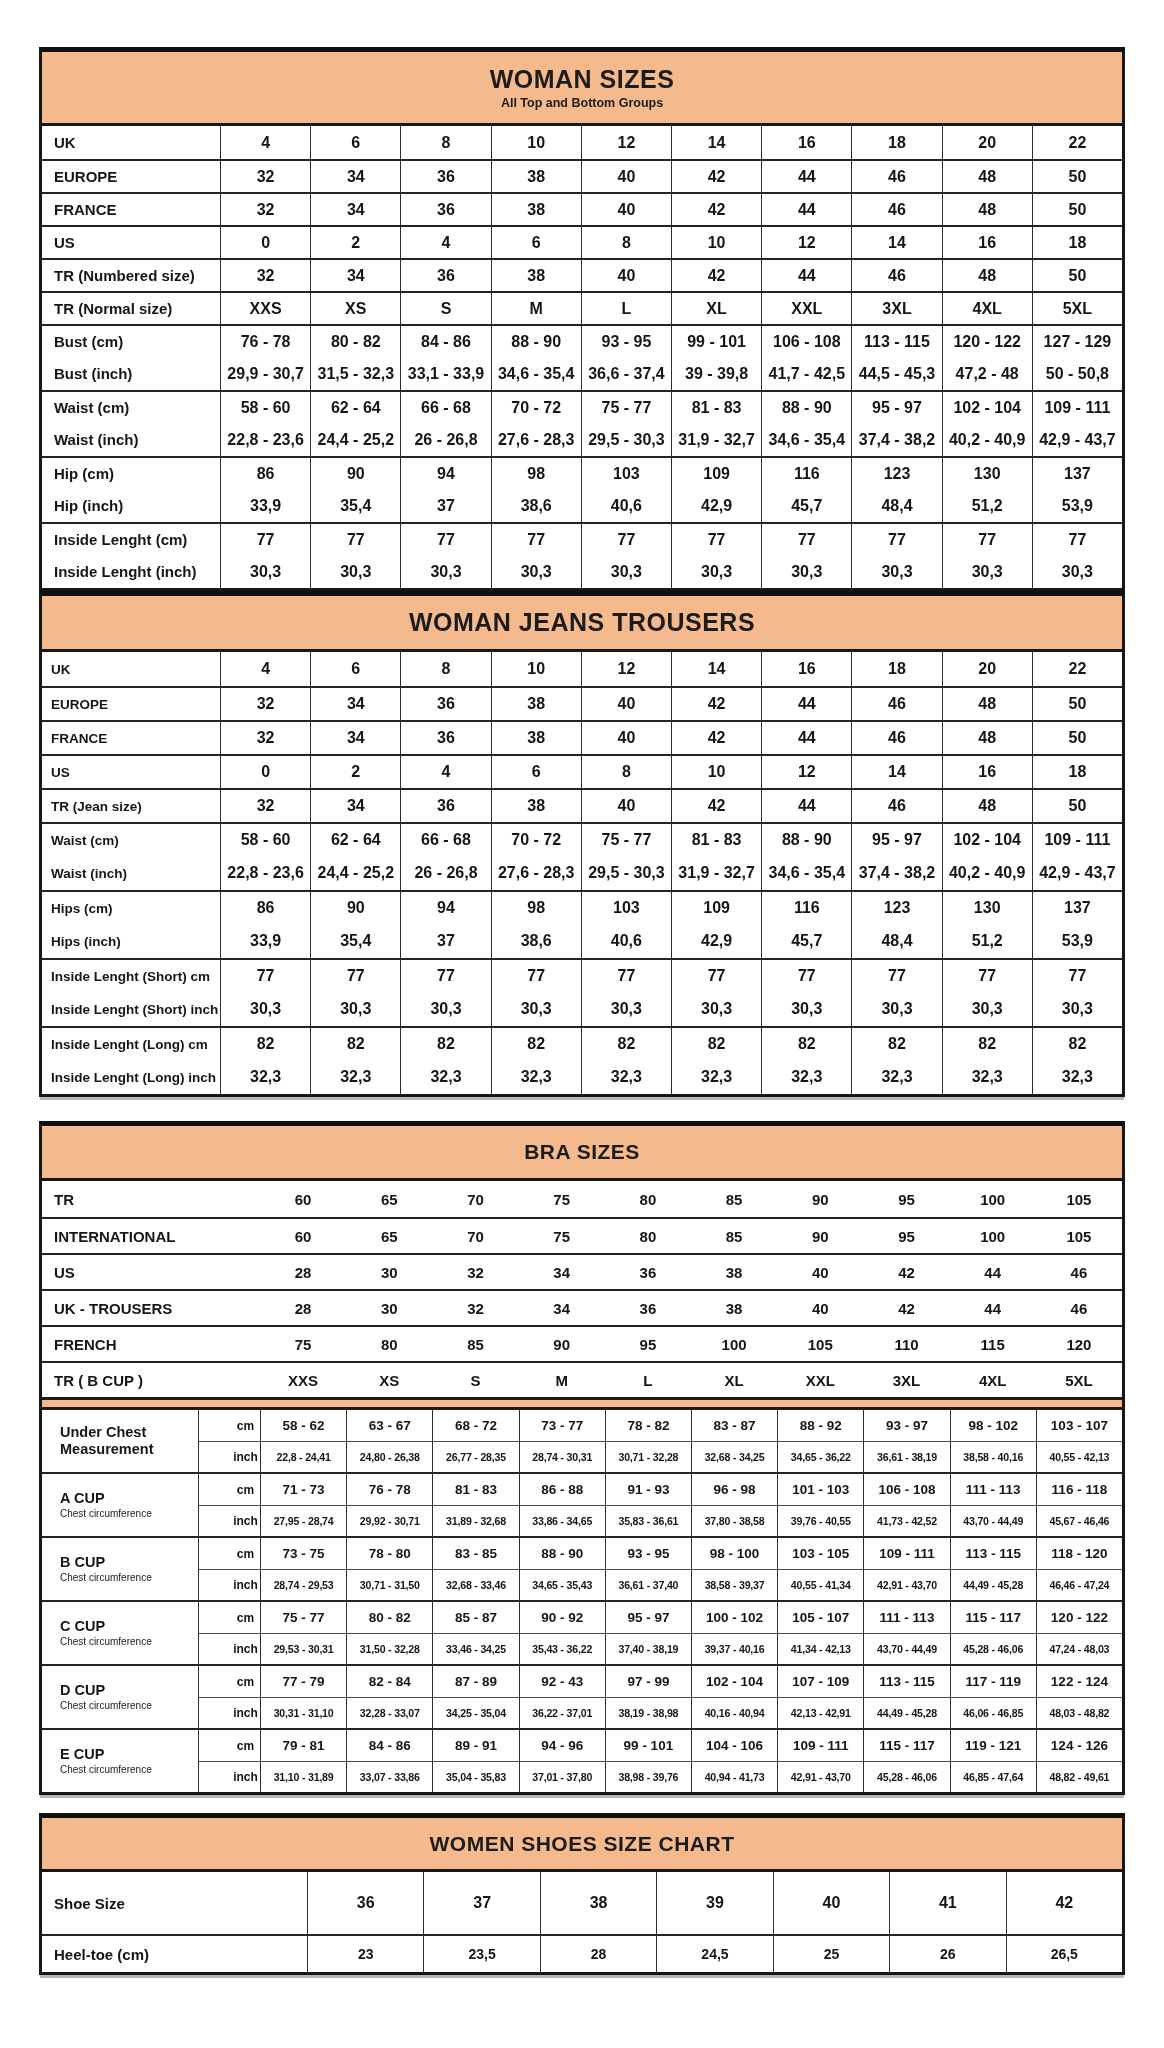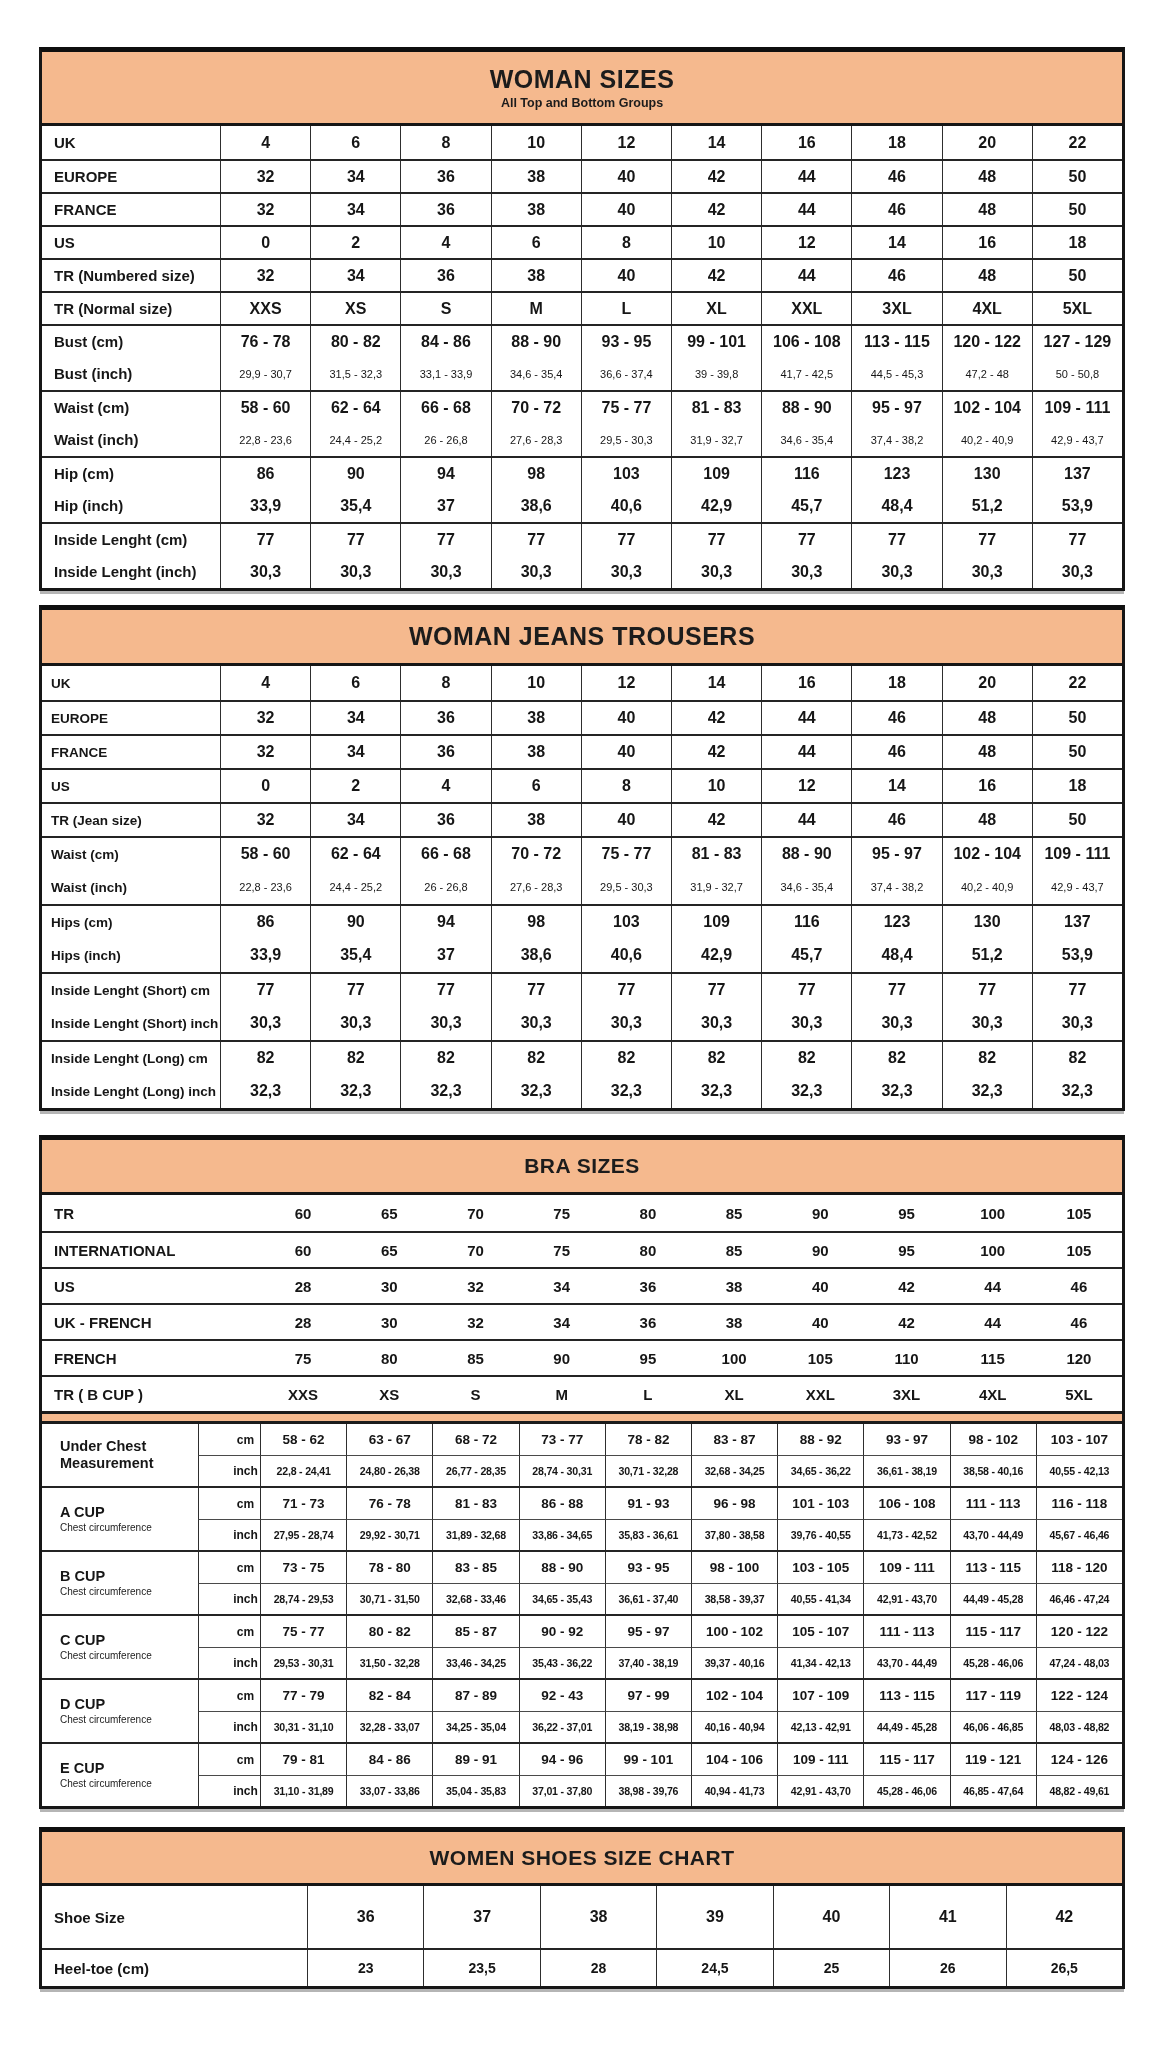--- a/index.html
+++ b/index.html
@@ -17,21 +17,21 @@
     padding:47px 39px 0 39px;
     overflow:hidden;
   }
   .table{
     width:1086px;
     background:#fff;
     border:3px solid var(--line-heavy);
     border-top:5px solid #0f0f0f;
     box-shadow:0 4px 0 -1px rgba(90,90,90,.45);
   }
-  .t1{margin-bottom:14px;}
+  .t1{}
   .t2{margin-bottom:24px;}
   .t3{margin-bottom:18px;}
   .thead{
     background:var(--accent);
     border-bottom:3px solid var(--line-heavy);
     display:flex;flex-direction:column;justify-content:center;align-items:center;
     text-align:center;
   }
   .t1 .thead{height:74px;}
   .t2 .thead{height:56px;}
@@ -51,21 +51,21 @@
   .t4 .row.shoesize{height:62px;}
   .t4 .row.heel{height:38px;border-top:2px solid var(--line);}
   .lbl{
     display:flex;align-items:center;padding-left:12px;
     font-weight:700;font-size:15px;white-space:nowrap;
   }
   .t2 .lbl{font-size:13.5px;padding-left:9px;}
   .cell{display:flex;align-items:center;justify-content:center;}
   .bordered{border-left:1px solid #2e2e2e;}
   .val{font-weight:600;font-size:16px;}
-  .row.small .val{font-size:11px;font-weight:400;}
+  .row.small .val{font-size:16px;font-weight:700;}
   .t4 .shoesize .val{font-weight:700;font-size:16px;}
   .t4 .heel .val{font-size:14px;}
 
   
   .brarow{
     display:grid;grid-template-columns:218px repeat(10,1fr);
     height:36px;border-top:2px solid var(--line);
   }
   .brarow:first-child{border-top:none;}
   .brarow .lbl{font-size:15px;}
@@ -504,21 +504,21 @@
         <div class="cell val">32</div>
         <div class="cell val">34</div>
         <div class="cell val">36</div>
         <div class="cell val">38</div>
         <div class="cell val">40</div>
         <div class="cell val">42</div>
         <div class="cell val">44</div>
         <div class="cell val">46</div>
       </div>
       <div class="brarow">
-        <div class="lbl">UK - FRENCH</div>
+        <div class="lbl">UK - TROUSERS</div>
         <div class="cell val">28</div>
         <div class="cell val">30</div>
         <div class="cell val">32</div>
         <div class="cell val">34</div>
         <div class="cell val">36</div>
         <div class="cell val">38</div>
         <div class="cell val">40</div>
         <div class="cell val">42</div>
         <div class="cell val">44</div>
         <div class="cell val">46</div>

